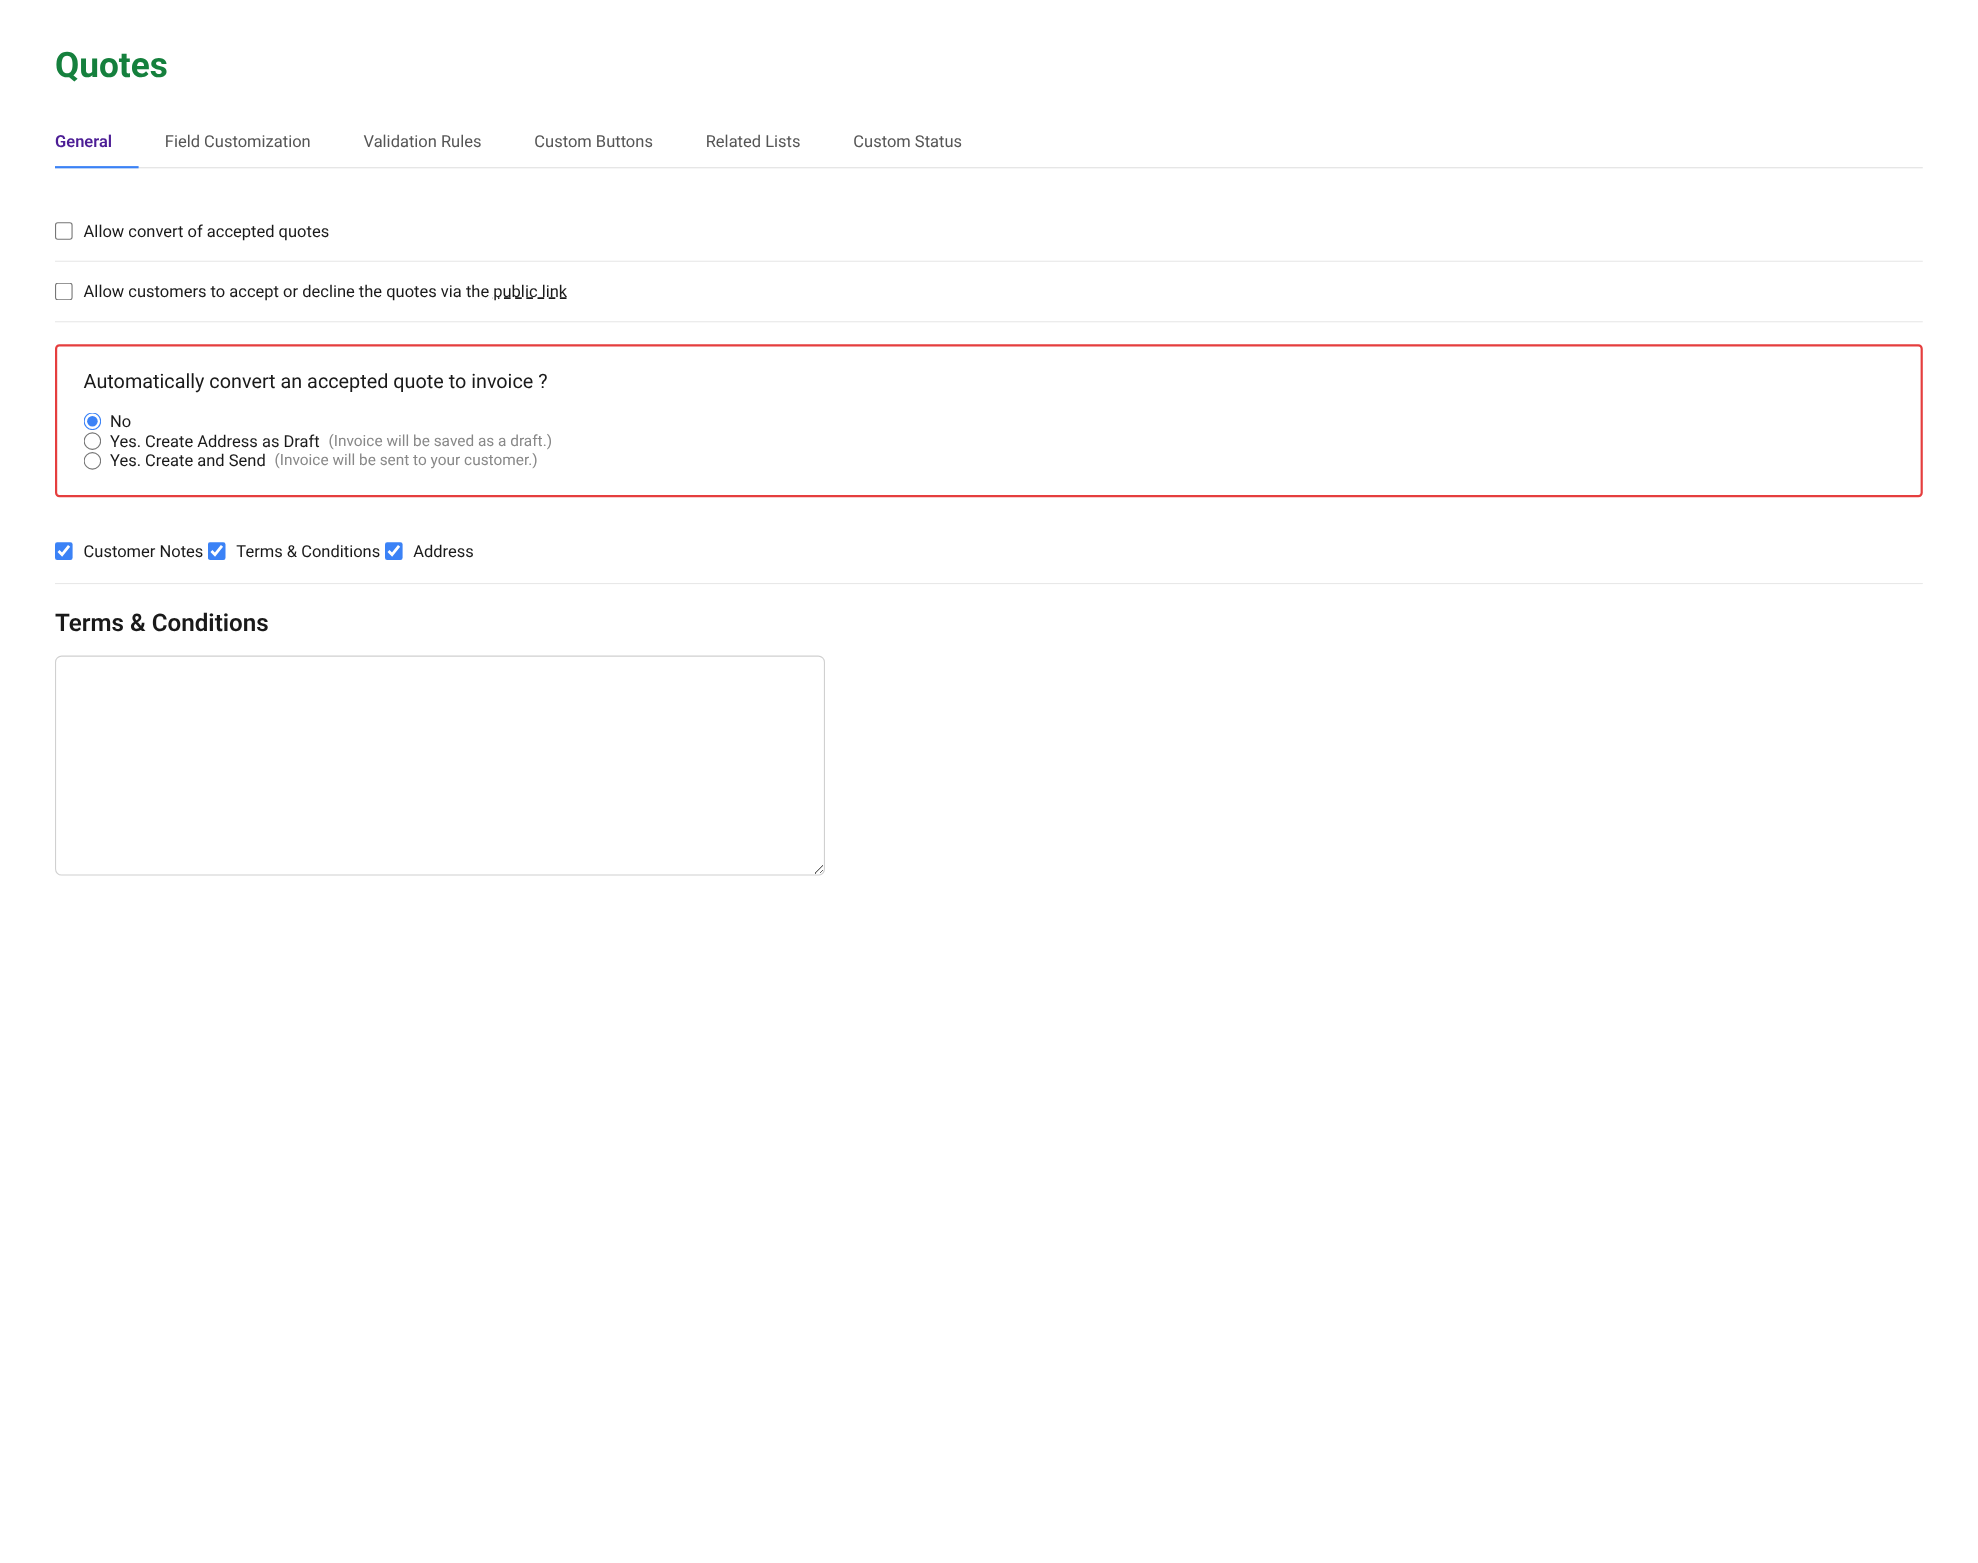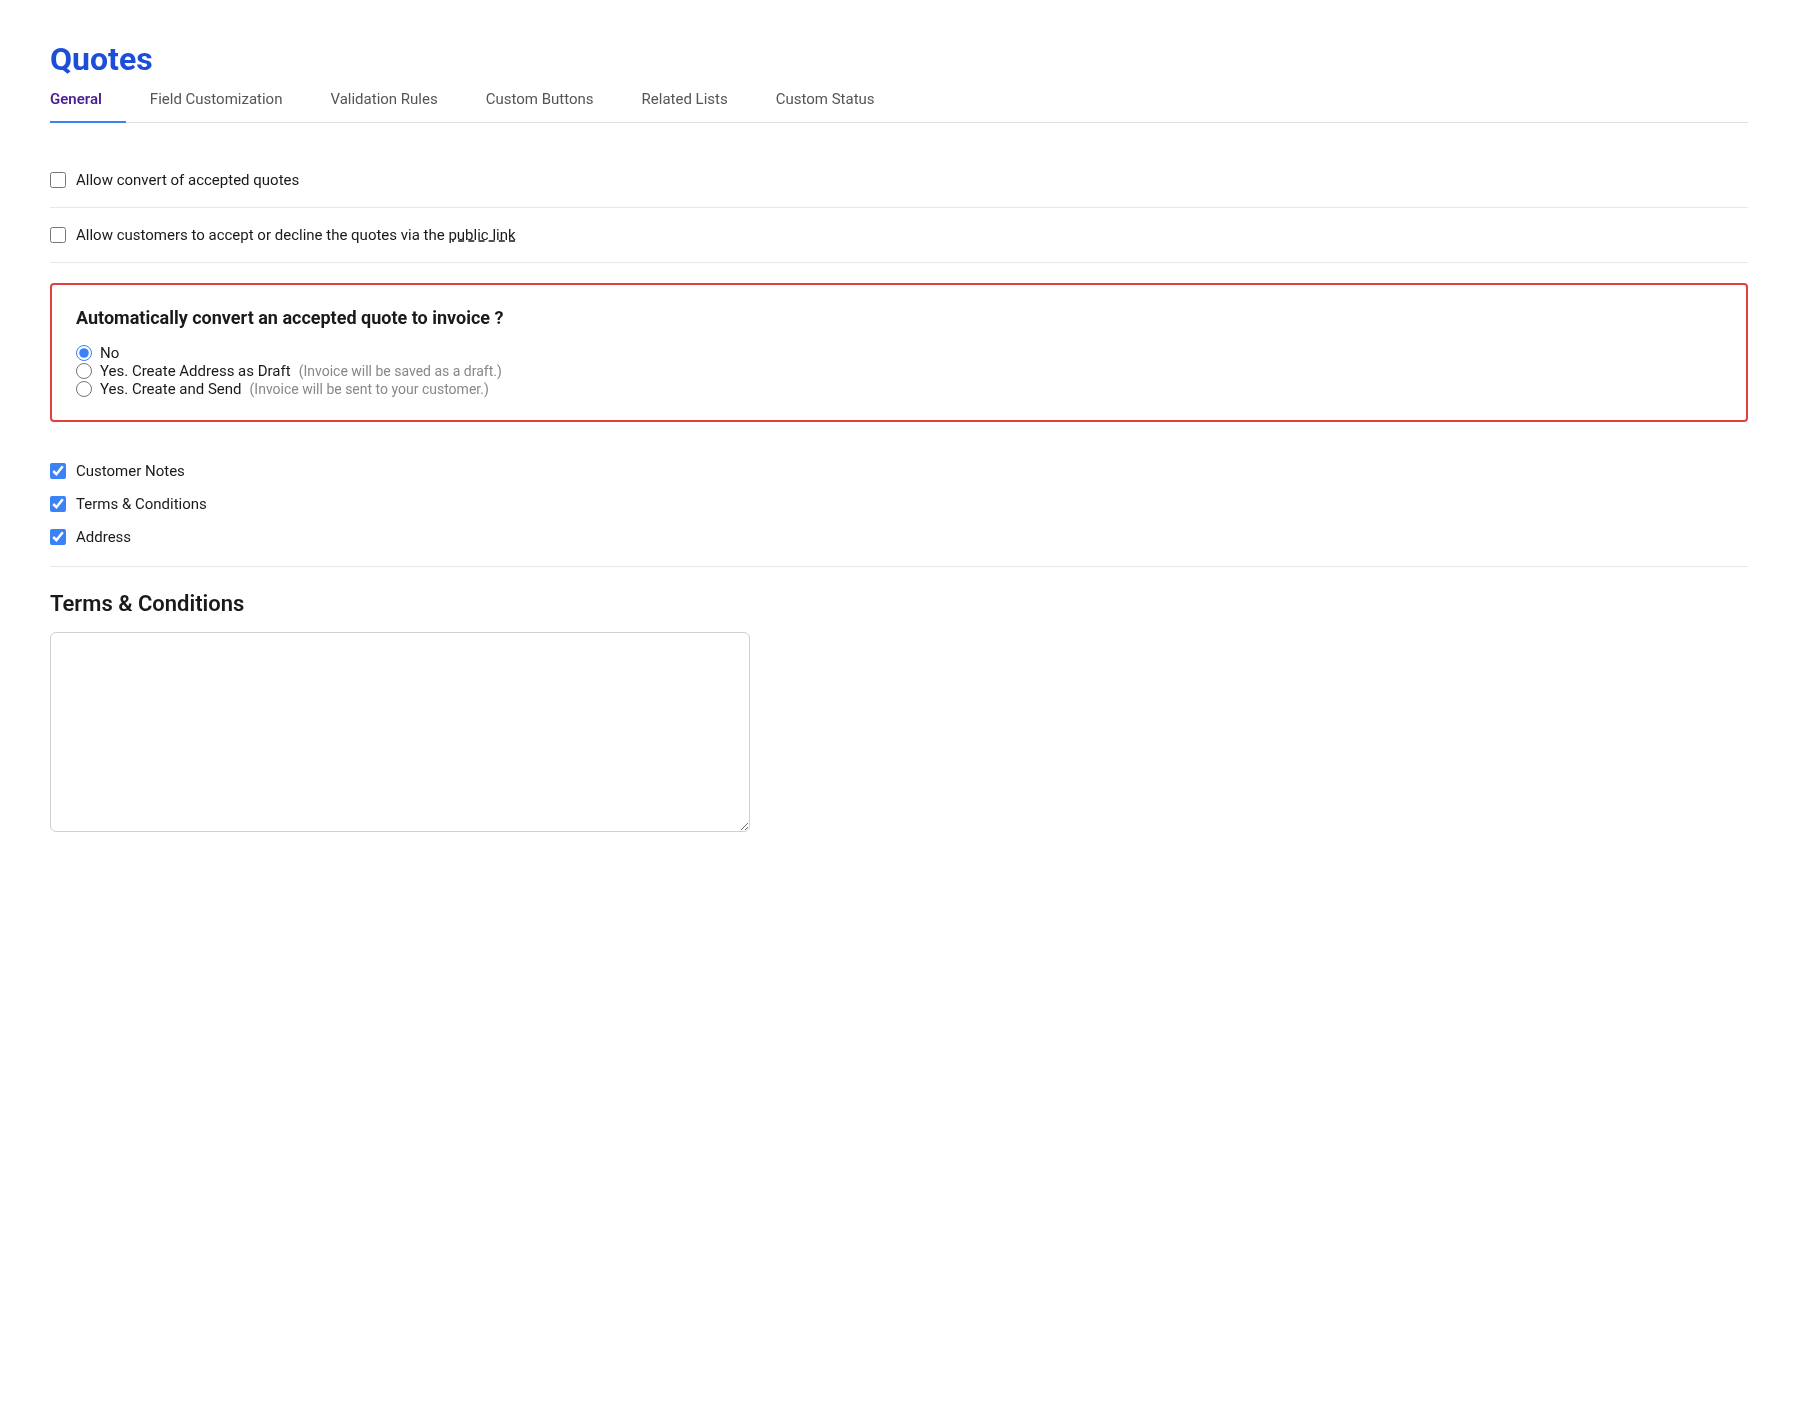--- a/index.html
+++ b/index.html
@@ -14,21 +14,22 @@
       color: #1a1a1a;
       font-size: 15px;
       padding: 40px 50px;
       width: 1798px;
       min-height: 1421px;
     }
 
     .page-title {
       font-size: 32px;
       font-weight: 700;
-      color: #1d4ed8;
+      color: #15803d;
+      margin-bottom: 30px;
     }
 
     .tabs-nav {
       display: flex;
       align-items: center;
       border-bottom: 1px solid #e0e0e0;
       margin-bottom: 30px;
       gap: 0;
     }
 
@@ -90,21 +91,21 @@
 
     .highlighted-box {
       border: 2px solid #e53e3e;
       border-radius: 4px;
       padding: 22px 24px;
       margin: 20px 0;
     }
 
     .box-question {
       font-size: 18px;
-      font-weight: 700;
+      font-weight: 400;
       color: #1a1a1a;
       margin-bottom: 16px;
     }
 
     .radio-group {
       display: flex;
       flex-direction: column;
     }
 
     .radio-row {
@@ -140,22 +141,22 @@
 
     .fields-question {
       font-size: 16px;
       color: #1a1a1a;
       margin-bottom: 16px;
       line-height: 1.5;
     }
 
     .fields-checkboxes {
       display: flex;
-      flex-direction: column;
-      gap: 15px;
+      flex-direction: row;
+      gap: 4px;
     }
 
     .field-checkbox-row {
       display: flex;
       align-items: center;
       gap: 10px;
       font-size: 15px;
       color: #1a1a1a;
     }
 

